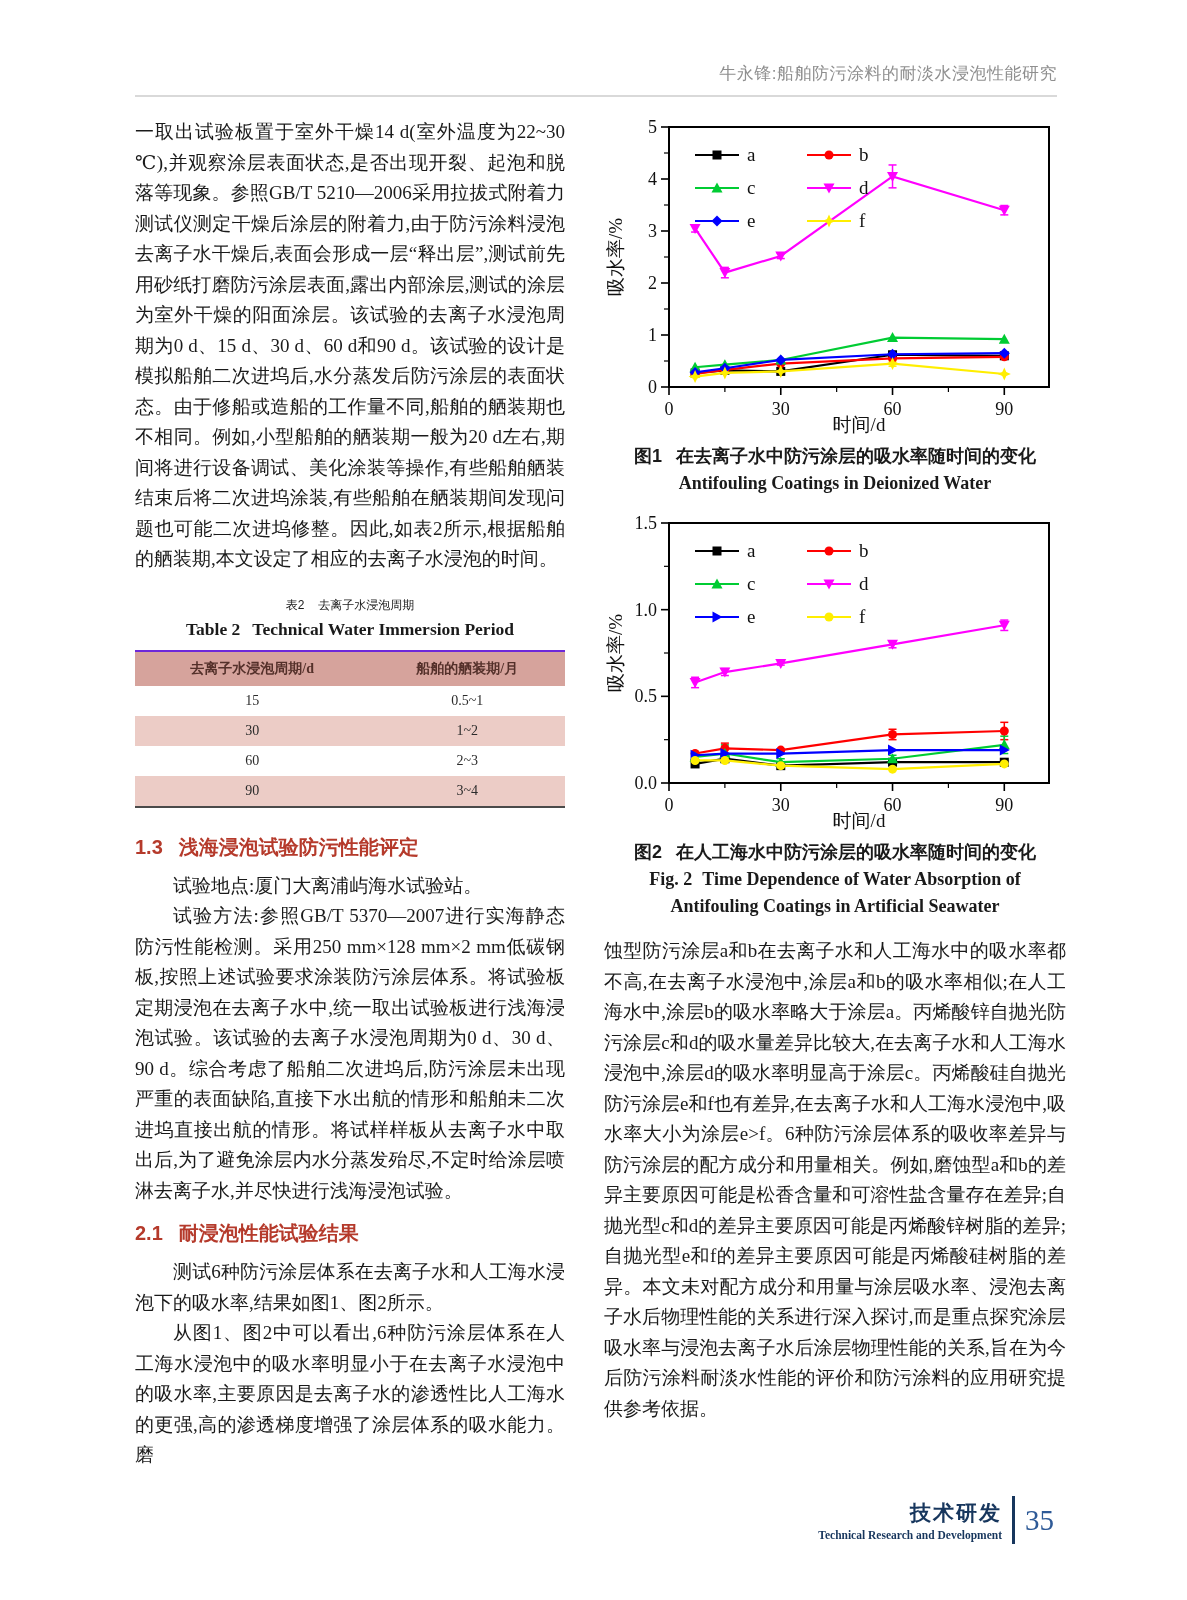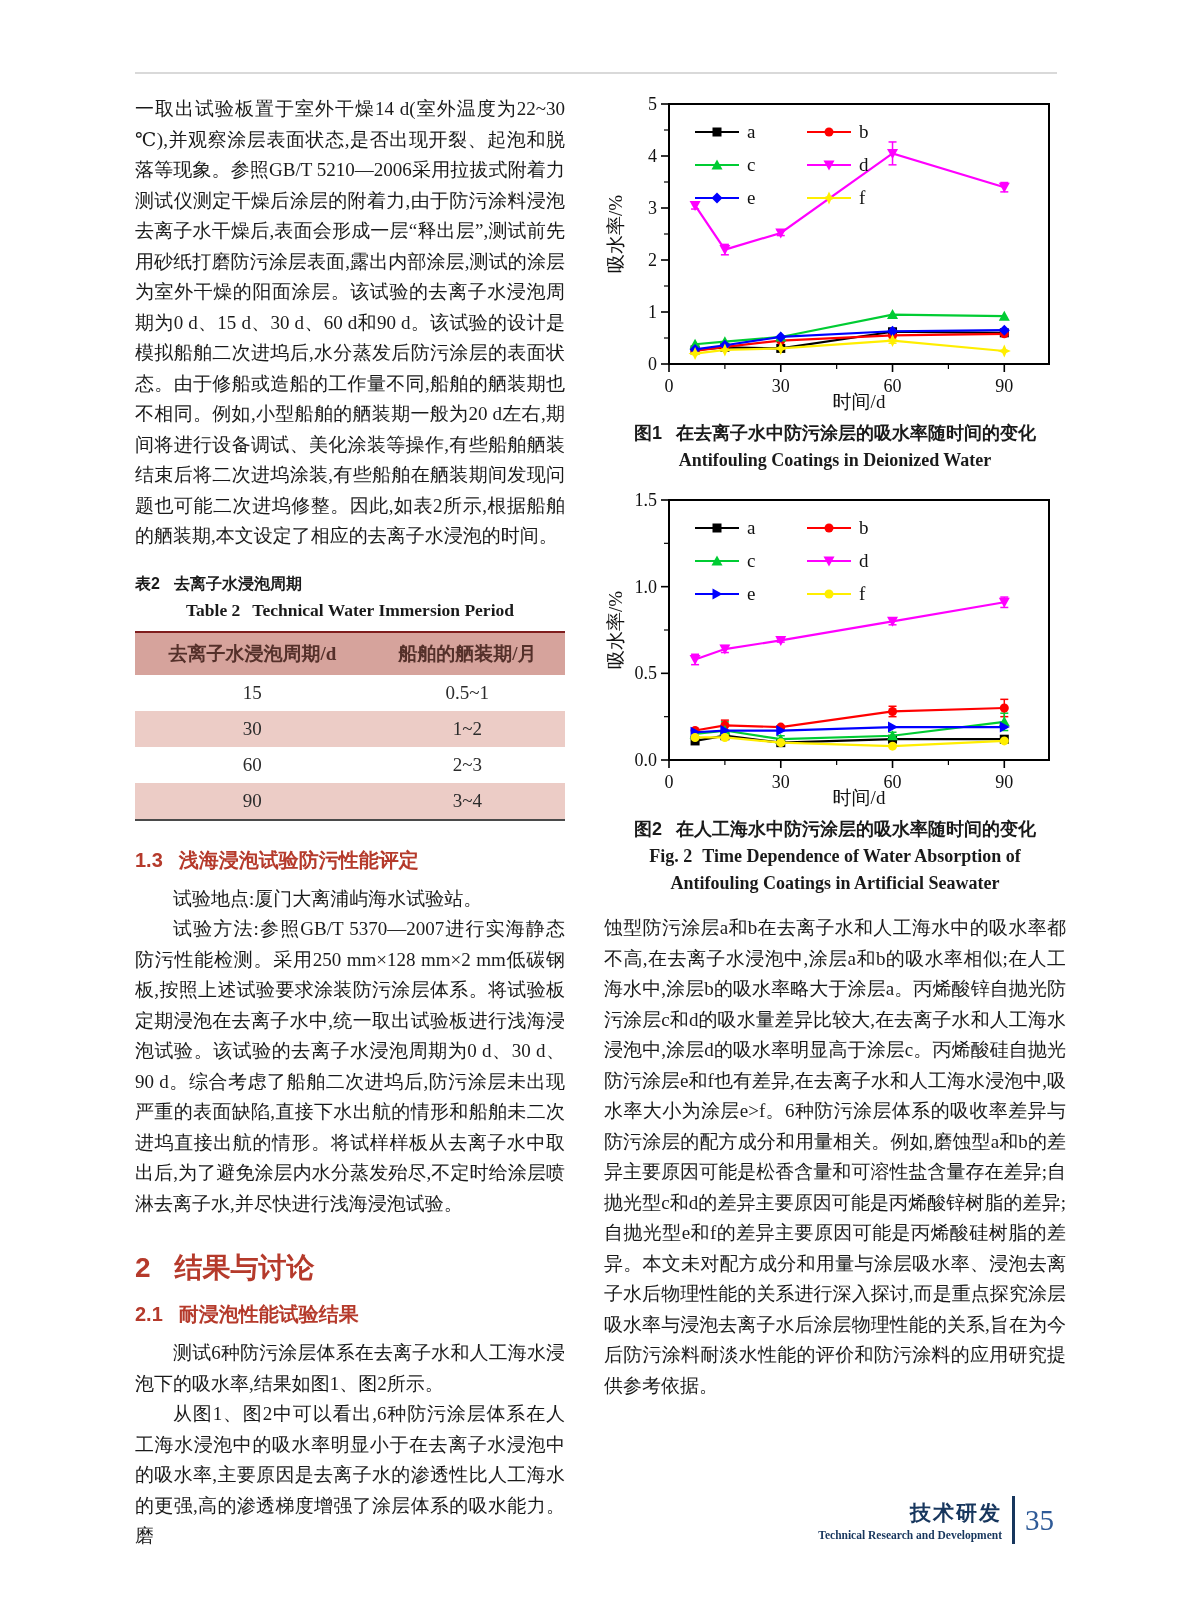--- a/index.html
+++ b/index.html
@@ -14,27 +14,27 @@
     font-family:"Liberation Sans","DejaVu Sans",sans-serif;letter-spacing:.5px;
   }
   .head-rule{border:none;border-top:2px solid #d9d9d9;margin:10px 0 20px 0;}
   .cols{display:flex;gap:39px;align-items:flex-start;}
   .col-left{width:430px;flex:0 0 430px;}
   .col-right{width:462px;flex:0 0 462px;}
   p.body{font-size:19px;line-height:30.5px;text-align:justify;margin:0;
          text-justify:inter-character;}
   p.indent{text-indent:2em;}
   
-  .tbl-cap-zh{font-family:"Liberation Sans","DejaVu Sans",sans-serif;font-weight:bold;
-              font-size:16px;margin-top:22px;}
+  .tbl-cap-zh{font-family:"Liberation Sans","DejaVu Sans",sans-serif;font-weight:normal;
+              font-size:12px;text-align:center;margin-top:22px;}
   .tbl-cap-zh .cap-num{margin-right:14px;}
   .tbl-cap-en{font-weight:bold;font-size:17.5px;text-align:center;margin:5px 0 10px;}
   .tbl-cap-en .cap-num{margin-right:12px;}
-  table.data{width:100%;border-collapse:collapse;border-top:2px solid #7f1d1d;
-             border-bottom:2px solid #4a4a4a;font-size:19px;}
+  table.data{width:100%;border-collapse:collapse;border-top:2px solid #6d28d9;
+             border-bottom:2px solid #4a4a4a;font-size:14px;}
   table.data thead tr{background:#d6a39c;}
   table.data th{color:#54302a;font-weight:bold;padding:8px 4px;text-align:center;}
   table.data td{color:#2b2b2b;padding:7px 4px;text-align:center;}
   table.data tbody tr.alt{background:#ecccc6;}
   
   .h-sub{color:#b53a2b;font-family:"Liberation Sans","DejaVu Sans",sans-serif;
          font-weight:bold;font-size:20px;margin:26px 0 10px;}
   .h-sub .h-num{margin-right:16px;margin-top:41px;}
   .h-main{color:#b53a2b;font-family:"Liberation Sans","DejaVu Sans",sans-serif;
           font-weight:bold;font-size:28px;margin:30px 0 10px;}
@@ -53,20 +53,21 @@
              font-size:21px;letter-spacing:2px;}
   .footer-en{font-size:11.5px;font-weight:bold;margin-top:2px;color:#17365d;}
   .footer-bar{width:3px;height:48px;background:#17365d;}
   .footer-num{font-size:29px;color:#2e5a97;}
 </style>
 </head>
 <body>
 
 <div class="page">
 
+  <div class="running-head">牛永锋:船舶防污涂料的耐淡水浸泡性能研究</div>
   <hr class="head-rule">
 
   <div class="cols">
 
     <div class="col-left">
       <p class="body">一取出试验板置于室外干燥14 d(室外温度为22~30 ℃),并观察涂层表面状态,是否出现开裂、起泡和脱落等现象。参照GB/T 5210—2006采用拉拔式附着力测试仪测定干燥后涂层的附着力,由于防污涂料浸泡去离子水干燥后,表面会形成一层“释出层”,测试前先用砂纸打磨防污涂层表面,露出内部涂层,测试的涂层为室外干燥的阳面涂层。该试验的去离子水浸泡周期为0 d、15 d、30 d、60 d和90 d。该试验的设计是模拟船舶二次进坞后,水分蒸发后防污涂层的表面状态。由于修船或造船的工作量不同,船舶的舾装期也不相同。例如,小型船舶的舾装期一般为20 d左右,期间将进行设备调试、美化涂装等操作,有些船舶舾装结束后将二次进坞涂装,有些船舶在舾装期间发现问题也可能二次进坞修整。因此,如表2所示,根据船舶的舾装期,本文设定了相应的去离子水浸泡的时间。</p>
 
       <div class="tbl-cap-zh">
         <span class="cap-num">表2</span><span>去离子水浸泡周期</span>
       </div>
@@ -100,23 +101,20 @@
           </tr>
         </tbody>
       </table>
 
       <div class="h-sub">
         <span class="h-num">1.3</span><span>浅海浸泡试验防污性能评定</span>
       </div>
       <p class="body indent">试验地点:厦门大离浦屿海水试验站。</p>
       <p class="body indent">试验方法:参照GB/T 5370—2007进行实海静态防污性能检测。采用250 mm×128 mm×2 mm低碳钢板,按照上述试验要求涂装防污涂层体系。将试验板定期浸泡在去离子水中,统一取出试验板进行浅海浸泡试验。该试验的去离子水浸泡周期为0 d、30 d、90 d。综合考虑了船舶二次进坞后,防污涂层未出现严重的表面缺陷,直接下水出航的情形和船舶未二次进坞直接出航的情形。将试样样板从去离子水中取出后,为了避免涂层内水分蒸发殆尽,不定时给涂层喷淋去离子水,并尽快进行浅海浸泡试验。</p>
 
-      <div class="h-main">
-        <span class="h-num">2</span><span>结果与讨论</span>
-      </div>
       <div class="h-sub" style="margin-top:14px;">
         <span class="h-num">2.1</span><span>耐浸泡性能试验结果</span>
       </div>
       <p class="body indent">测试6种防污涂层体系在去离子水和人工海水浸泡下的吸水率,结果如图1、图2所示。</p>
       <p class="body indent">从图1、图2中可以看出,6种防污涂层体系在人工海水浸泡中的吸水率明显小于在去离子水浸泡中的吸水率,主要原因是去离子水的渗透性比人工海水的更强,高的渗透梯度增强了涂层体系的吸水能力。磨</p>
     </div>
 
     <div class="col-right">
 
       <svg class="chart" width="460" height="322">

